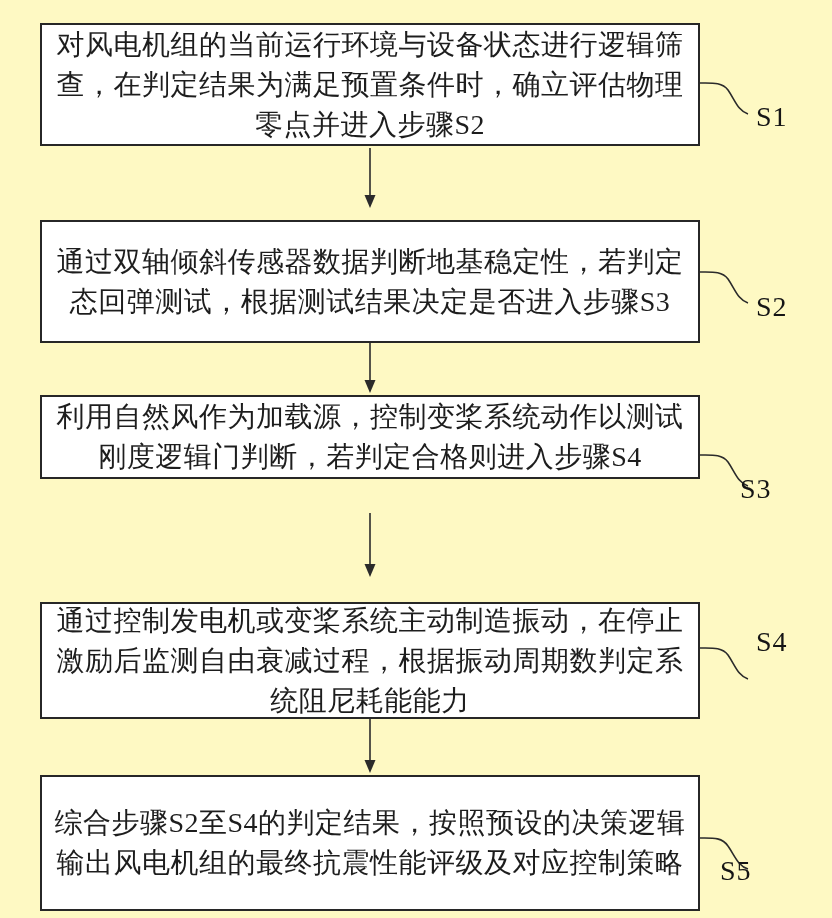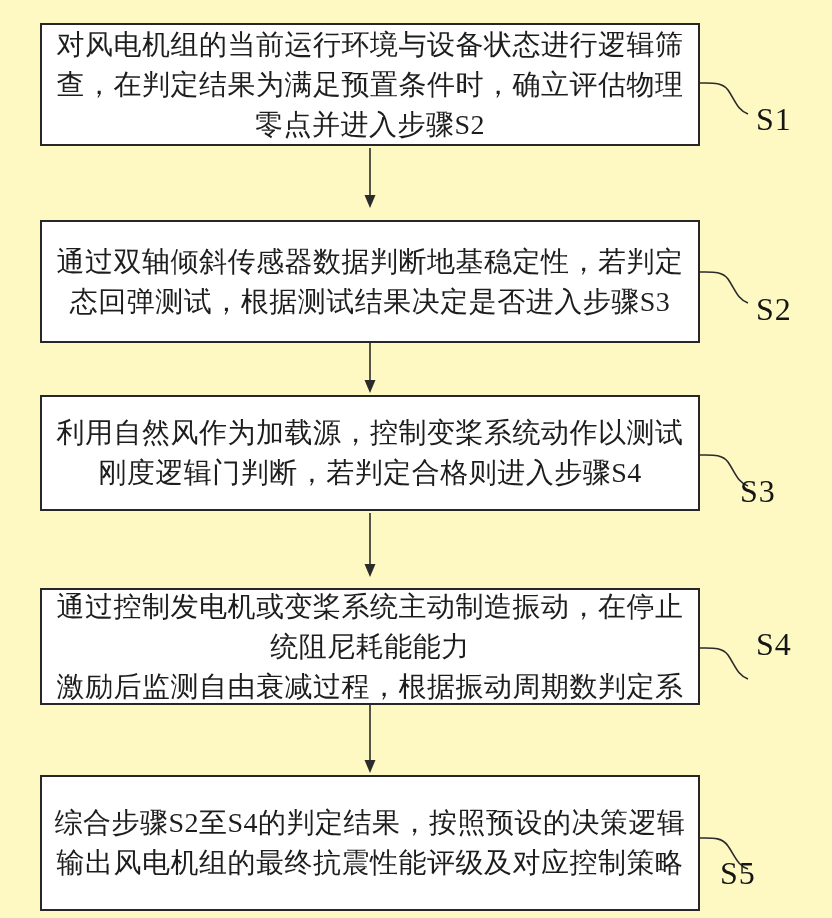--- a/index.html
+++ b/index.html
@@ -39,28 +39,28 @@
   .box-line {
     font-size: 28px;
     line-height: 40px;
     letter-spacing: 0.5px;
     color: #1d1d1d;
     white-space: nowrap;
     text-align: center;
   }
   .step-label {
     position: absolute;
-    font-size: 32px;
+    font-size: 28px;
     color: #151515;
     letter-spacing: 1px;
   }
   .b1 { top: 23px;  height: 123px; }
   .b2 { top: 220px; height: 123px; }
-  .b3 { top: 395px; height: 116px; justify-content: center; }
-  .b4 { top: 588px; height: 117px; }
+  .b3 { top: 395px; height: 84px; justify-content: center; }
+  .b4 { top: 602px; height: 117px; }
   .b5 { top: 775px; height: 136px; }
   .l1 { left: 756px; top: 101px; }
   .l2 { left: 756px; top: 291px; }
   .l3 { left: 740px; top: 473px; }
   .l4 { left: 756px; top: 626px; }
   .l5 { left: 720px; top: 855px; }
 </style>
 </head>
 <body>
 
@@ -108,22 +108,22 @@
   <div class="step-label l2">S2</div>
 
   <div class="step-box b3">
     <div class="box-line">利用自然风作为加载源，控制变桨系统动作以测试</div>
     <div class="box-line">刚度逻辑门判断，若判定合格则进入步骤S4</div>
   </div>
   <div class="step-label l3">S3</div>
 
   <div class="step-box b4">
     <div class="box-line">通过控制发电机或变桨系统主动制造振动，在停止</div>
+    <div class="box-line">激励后监测自由衰减过程，根据振动周期数判定系</div>
     <div class="box-line">统阻尼耗能能力</div>
-    <div class="box-line">激励后监测自由衰减过程，根据振动周期数判定系</div>
   </div>
   <div class="step-label l4">S4</div>
 
   <div class="step-box b5">
     <div class="box-line">综合步骤S2至S4的判定结果，按照预设的决策逻辑</div>
     <div class="box-line">输出风电机组的最终抗震性能评级及对应控制策略</div>
   </div>
   <div class="step-label l5">S5</div>
 
 </div>

